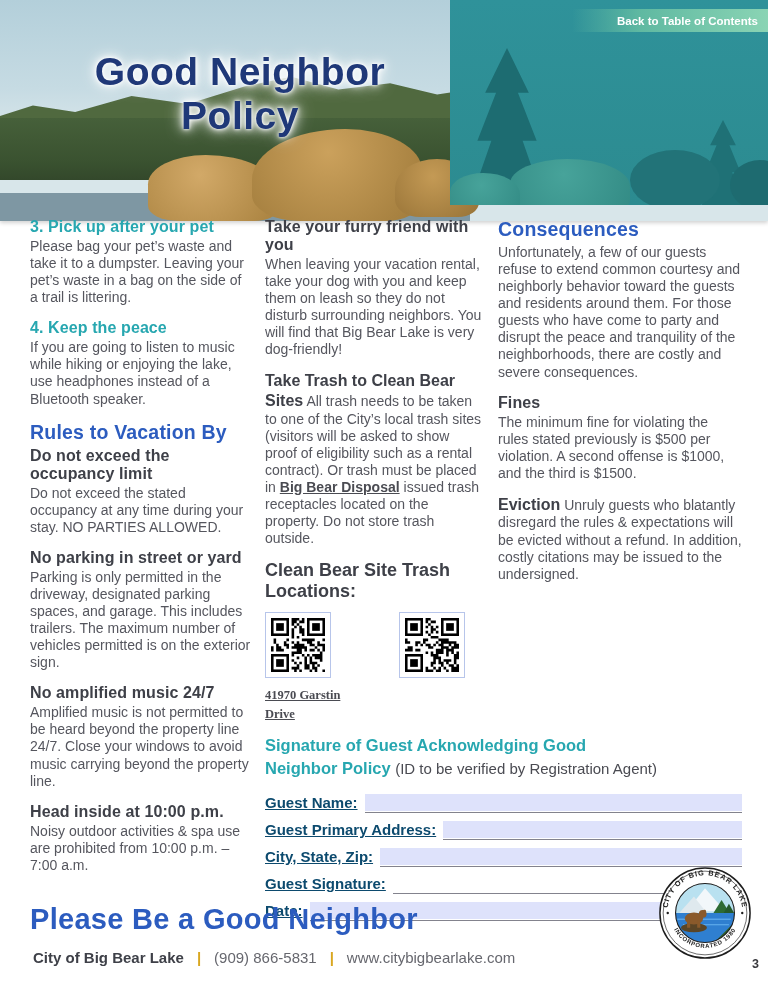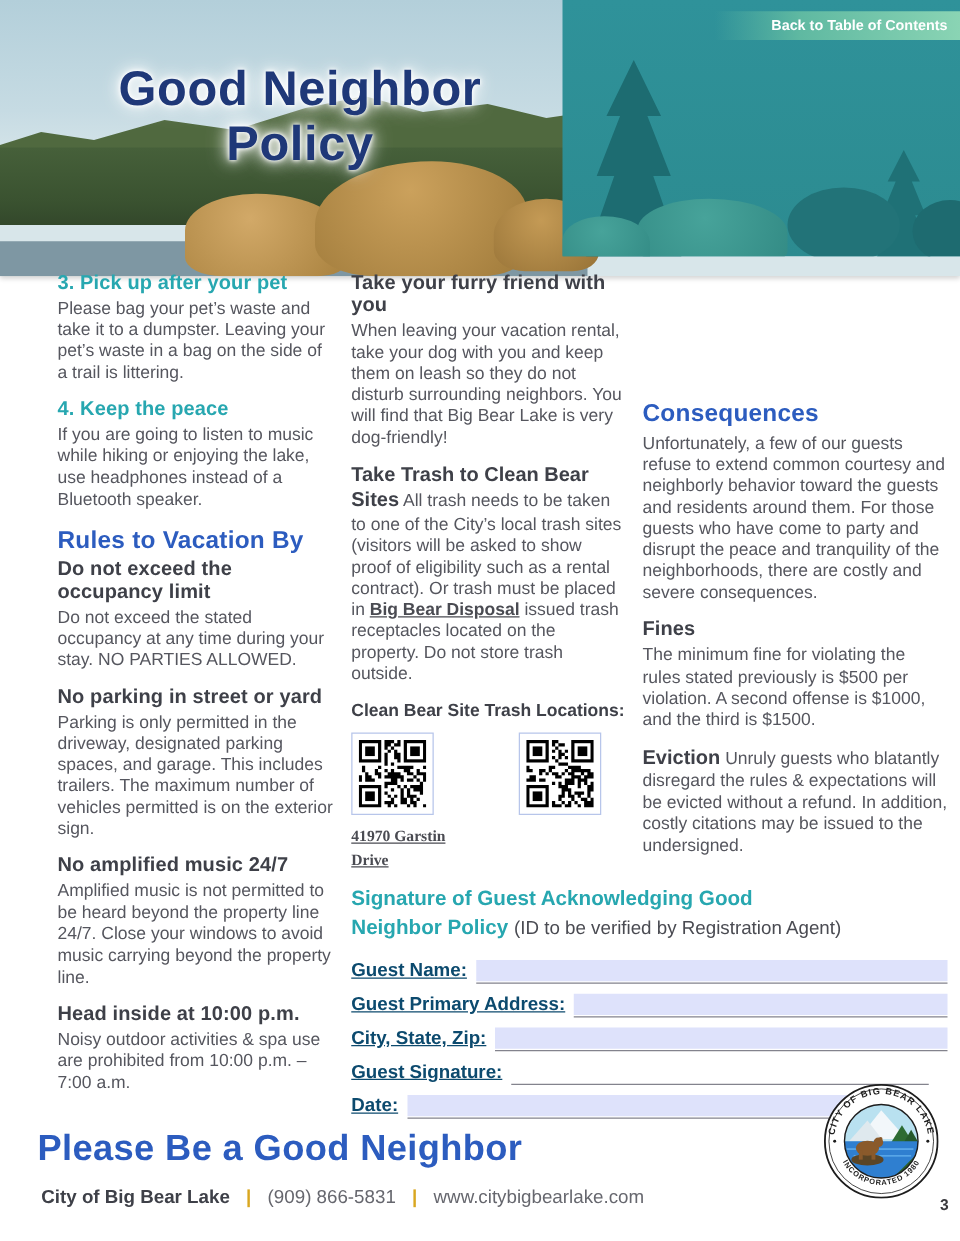--- a/index.html
+++ b/index.html
@@ -43,34 +43,34 @@
     color:#ffffff; font-family:"Liberation Sans",sans-serif; font-weight:bold; font-size:11.5px;
     text-align:right; padding-right:10px; }
   .hero-title { position:absolute; left:60px; top:50px; width:360px; text-align:center;
     font-size:39px; font-weight:bold; color:#1f3878; line-height:1.13; letter-spacing:.5px;
     text-shadow:0 0 3px #fff, 0 0 6px #fff, 0 0 12px rgba(255,255,255,.95), 0 0 18px rgba(255,255,255,.8); }
   .hero-sub { position:absolute; left:489px; top:55px; width:268px;
     font-size:18.5px; font-weight:bold; color:#ffffff; line-height:1.7;
     text-shadow:0 1px 3px rgba(0,0,0,.35); }
 
   
-  .content { position:absolute; left:46px; top:218px; width:712px; display:flex; gap:13px; }
+  .content { position:absolute; left:30px; top:218px; width:712px; display:flex; gap:13px; }
   .col1 { width:222px; flex:none; }
   .right-area { flex:1; display:flex; flex-direction:column; }
-  .cols23 { display:flex; gap:14px;align-items:flex-end; }
+  .cols23 { display:flex; gap:14px; }
   .col2 { width:219px; flex:none; }
   .col3 { flex:1; }
 
   .h-teal { font-size:16px; font-weight:bold; color:#27a7b0; margin-bottom:2px; letter-spacing:.1px; }
   .h-dark { font-size:16px; font-weight:bold; color:#3e4048; margin-bottom:2px; letter-spacing:.1px; }
   .h-blue { font-size:19.5px; font-weight:bold; color:#2c5cbf; margin-bottom:3px; letter-spacing:.2px; }
   .body-p { font-size:14px; line-height:1.22; color:#55565e; margin-bottom:13px; }
   .h-inline { font-size:16px; font-weight:bold; color:#3e4048; }
   .link-bold { font-weight:bold; text-decoration:underline; color:#4a4b52; cursor:pointer; }
-  .loc-head { font-size:14px; font-weight:bold; color:#3e4048; margin-bottom:10px; }
+  .loc-head { font-size:18px; font-weight:bold; color:#3e4048; margin-bottom:10px; }
 
   .qr-row { display:flex; gap:38px;font-family:Liberation Serif, serif; }
   .qr-item { width:100px; }
   .qr-box { width:66px; height:66px; border:1px solid #b7c5ea; background:#fff; padding:5px; }
   .qr-box svg { display:block; width:100%; height:100%; }
   .qr-label { margin-top:8px; width:96px; font-size:12.5px; font-weight:bold; line-height:1.5;
     color:#4a4b52; text-decoration:underline; cursor:pointer; }
 
   
   .signature { margin-top:10px; width:477px; }

